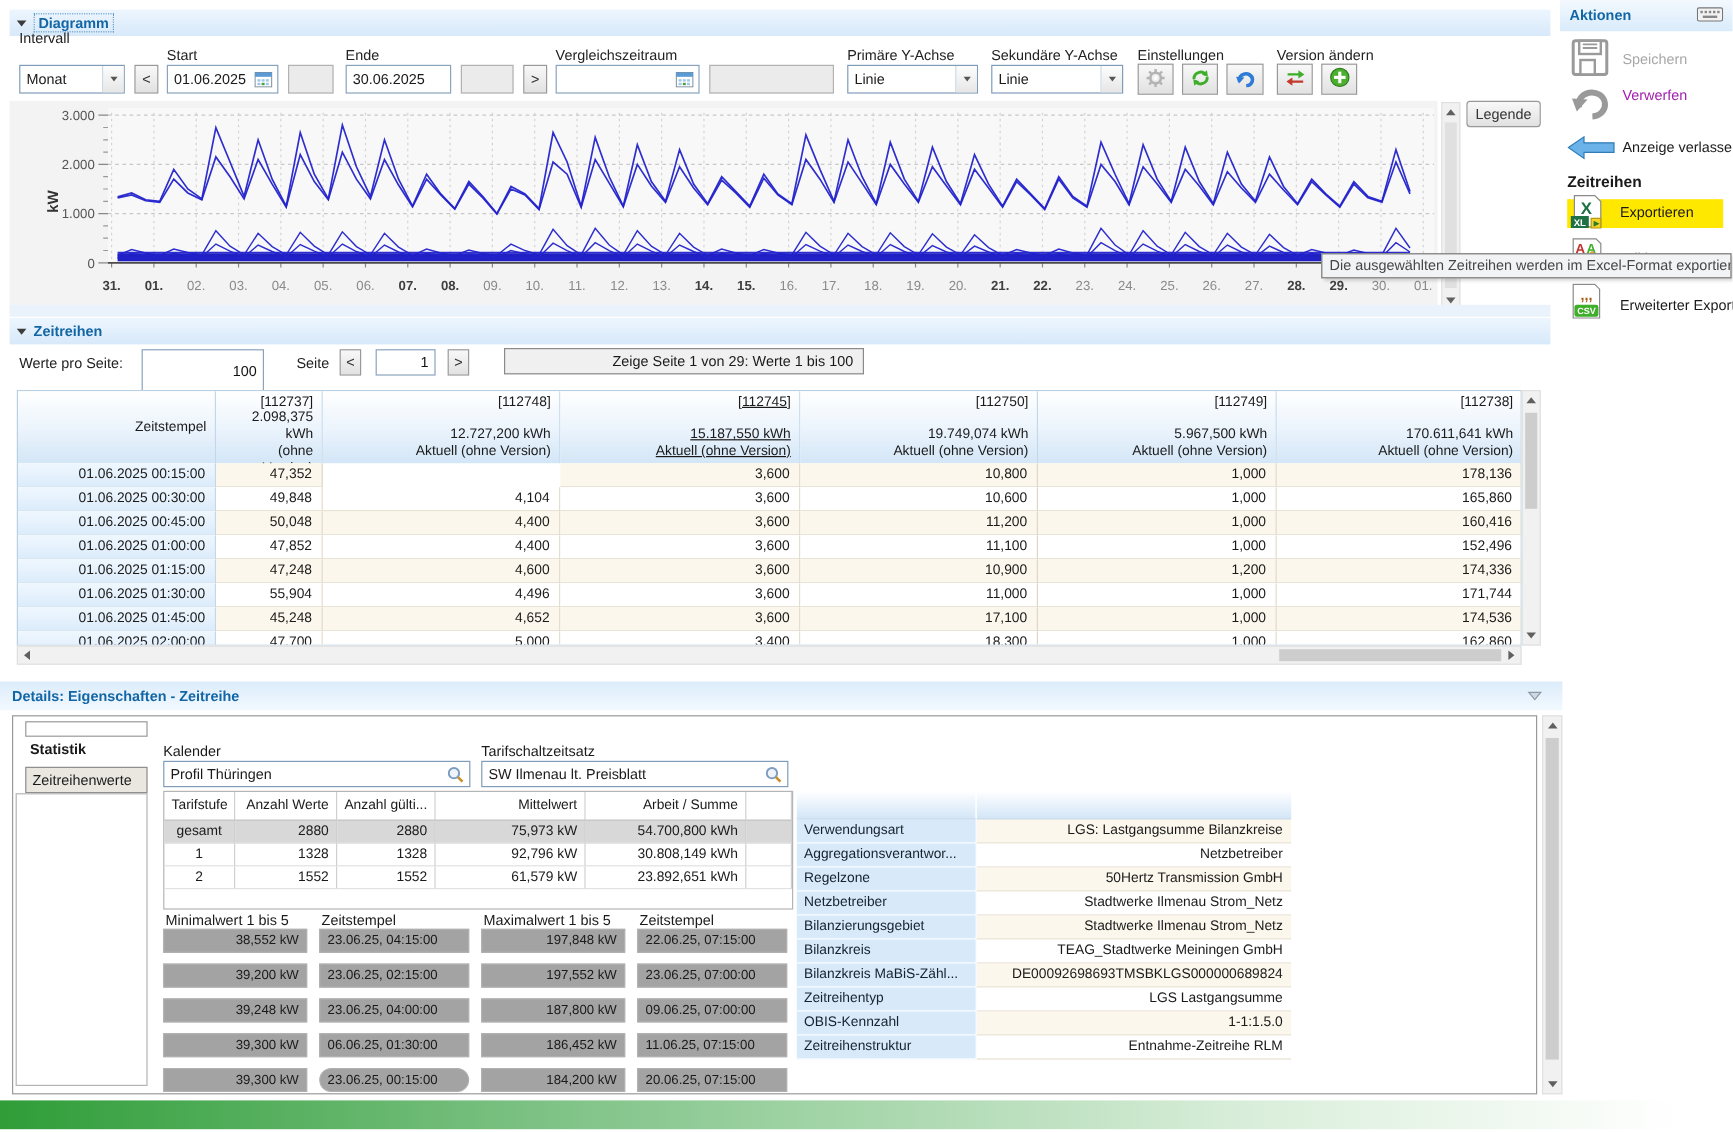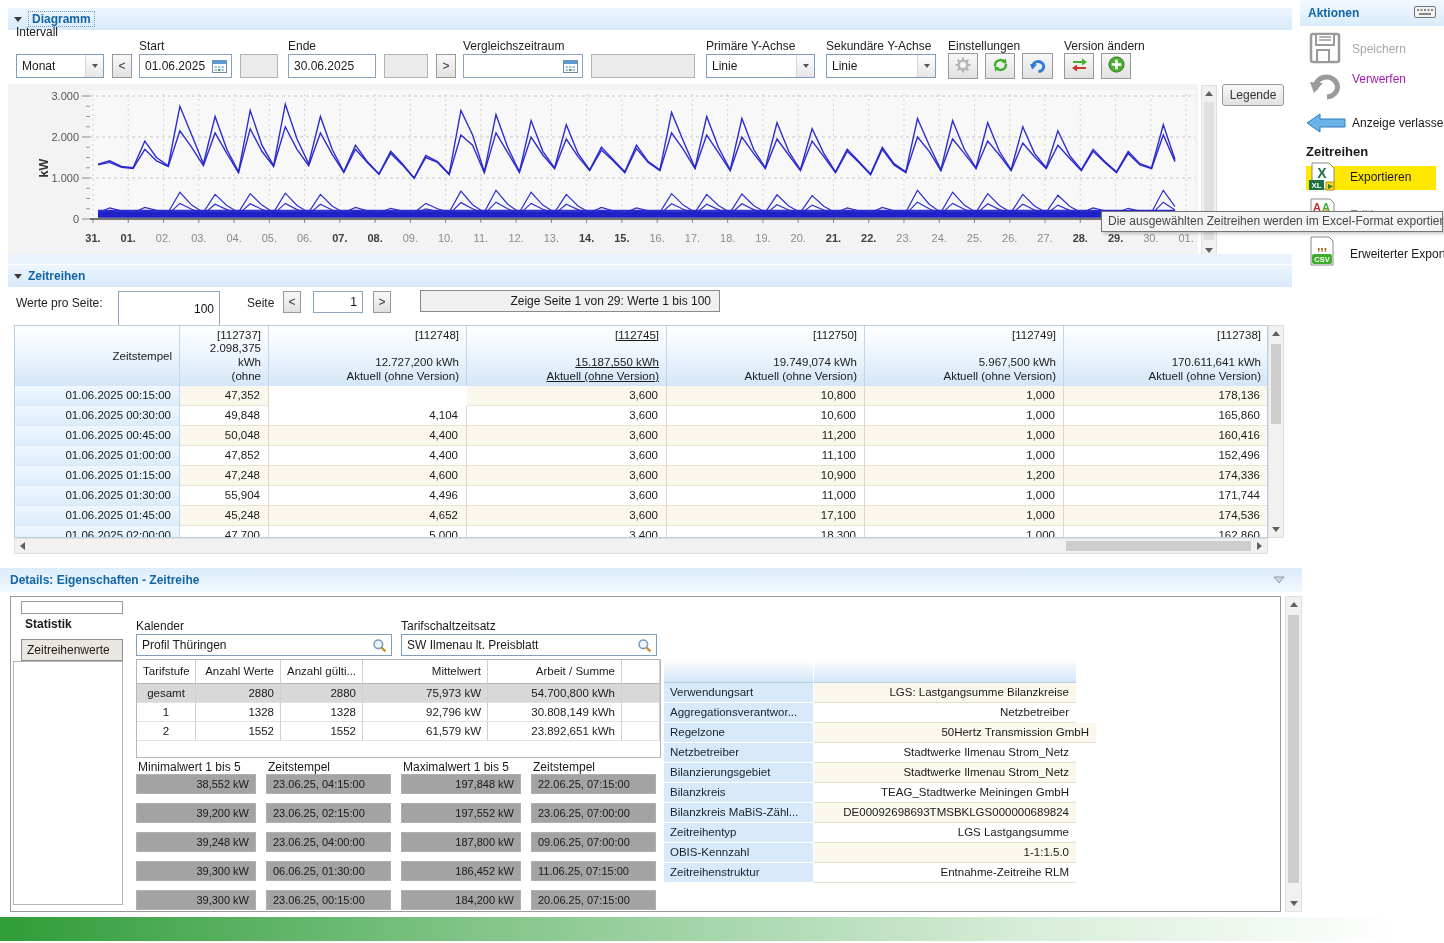--- a/index.html
+++ b/index.html
@@ -611,41 +611,41 @@
         <div class="ro" style="left: 520px; top: 206px; width: 125px; height: 20px;">23.06.25, 07:00:00</div>
         <div class="ro r" style="left: 125px; top: 235px; width: 120px; height: 20px;">39,248 kW</div>
         <div class="ro" style="left: 255px; top: 235px; width: 125px; height: 20px;">23.06.25, 04:00:00</div>
         <div class="ro r" style="left: 390px; top: 235px; width: 120px; height: 20px;">187,800 kW</div>
         <div class="ro" style="left: 520px; top: 235px; width: 125px; height: 20px;">09.06.25, 07:00:00</div>
         <div class="ro r" style="left: 125px; top: 264px; width: 120px; height: 20px;">39,300 kW</div>
         <div class="ro" style="left: 255px; top: 264px; width: 125px; height: 20px;">06.06.25, 01:30:00</div>
         <div class="ro r" style="left: 390px; top: 264px; width: 120px; height: 20px;">186,452 kW</div>
         <div class="ro" style="left: 520px; top: 264px; width: 125px; height: 20px;">11.06.25, 07:15:00</div>
         <div class="ro r" style="left: 125px; top: 293px; width: 120px; height: 20px;">39,300 kW</div>
-        <div class="ro" style="left: 255px; top: 293px; width: 125px; height: 20px;">23.06.25, 00:15:00</div>
+        <div class="ro" style="left: 255px; top: 293px; width: 125px; height: 20px; border-radius: 10px;">23.06.25, 00:15:00</div>
         <div class="ro r" style="left: 390px; top: 293px; width: 120px; height: 20px;">184,200 kW</div>
         <div class="ro" style="left: 520px; top: 293px; width: 125px; height: 20px;">20.06.25, 07:15:00</div>
       </div>
 
     <div class="props" style="left:653px;top:62px;width:412px">
         <div class="prow" style="height: 24px;">
           <div class="pl phead" style="width: 150px; height: 24px;"></div>
           <div class="pv phead" style="width: 262px; height: 24px;"></div>
         </div>
         <div class="prow">
           <div class="pl" style="width: 150px;">Verwendungsart</div>
           <div class="pv" style="width: 262px; background: rgb(251, 247, 236);">LGS: Lastgangsumme Bilanzkreise</div>
         </div>
         <div class="prow">
           <div class="pl" style="width: 150px;">Aggregationsverantwor...</div>
           <div class="pv" style="width: 262px; background: rgb(255, 255, 255);">Netzbetreiber</div>
         </div>
         <div class="prow">
           <div class="pl" style="width: 150px;">Regelzone</div>
-          <div class="pv" style="width: 282px; background: rgb(251, 247, 236);">50Hertz Transmission GmbH</div>
+          <div class="pv" style="width: 262px; background: rgb(251, 247, 236);">50Hertz Transmission GmbH</div>
         </div>
         <div class="prow">
           <div class="pl" style="width: 150px;">Netzbetreiber</div>
           <div class="pv" style="width: 262px; background: rgb(255, 255, 255);">Stadtwerke Ilmenau Strom_Netz</div>
         </div>
         <div class="prow">
           <div class="pl" style="width: 150px;">Bilanzierungsgebiet</div>
           <div class="pv" style="width: 262px; background: rgb(251, 247, 236);">Stadtwerke Ilmenau Strom_Netz</div>
         </div>
         <div class="prow">

